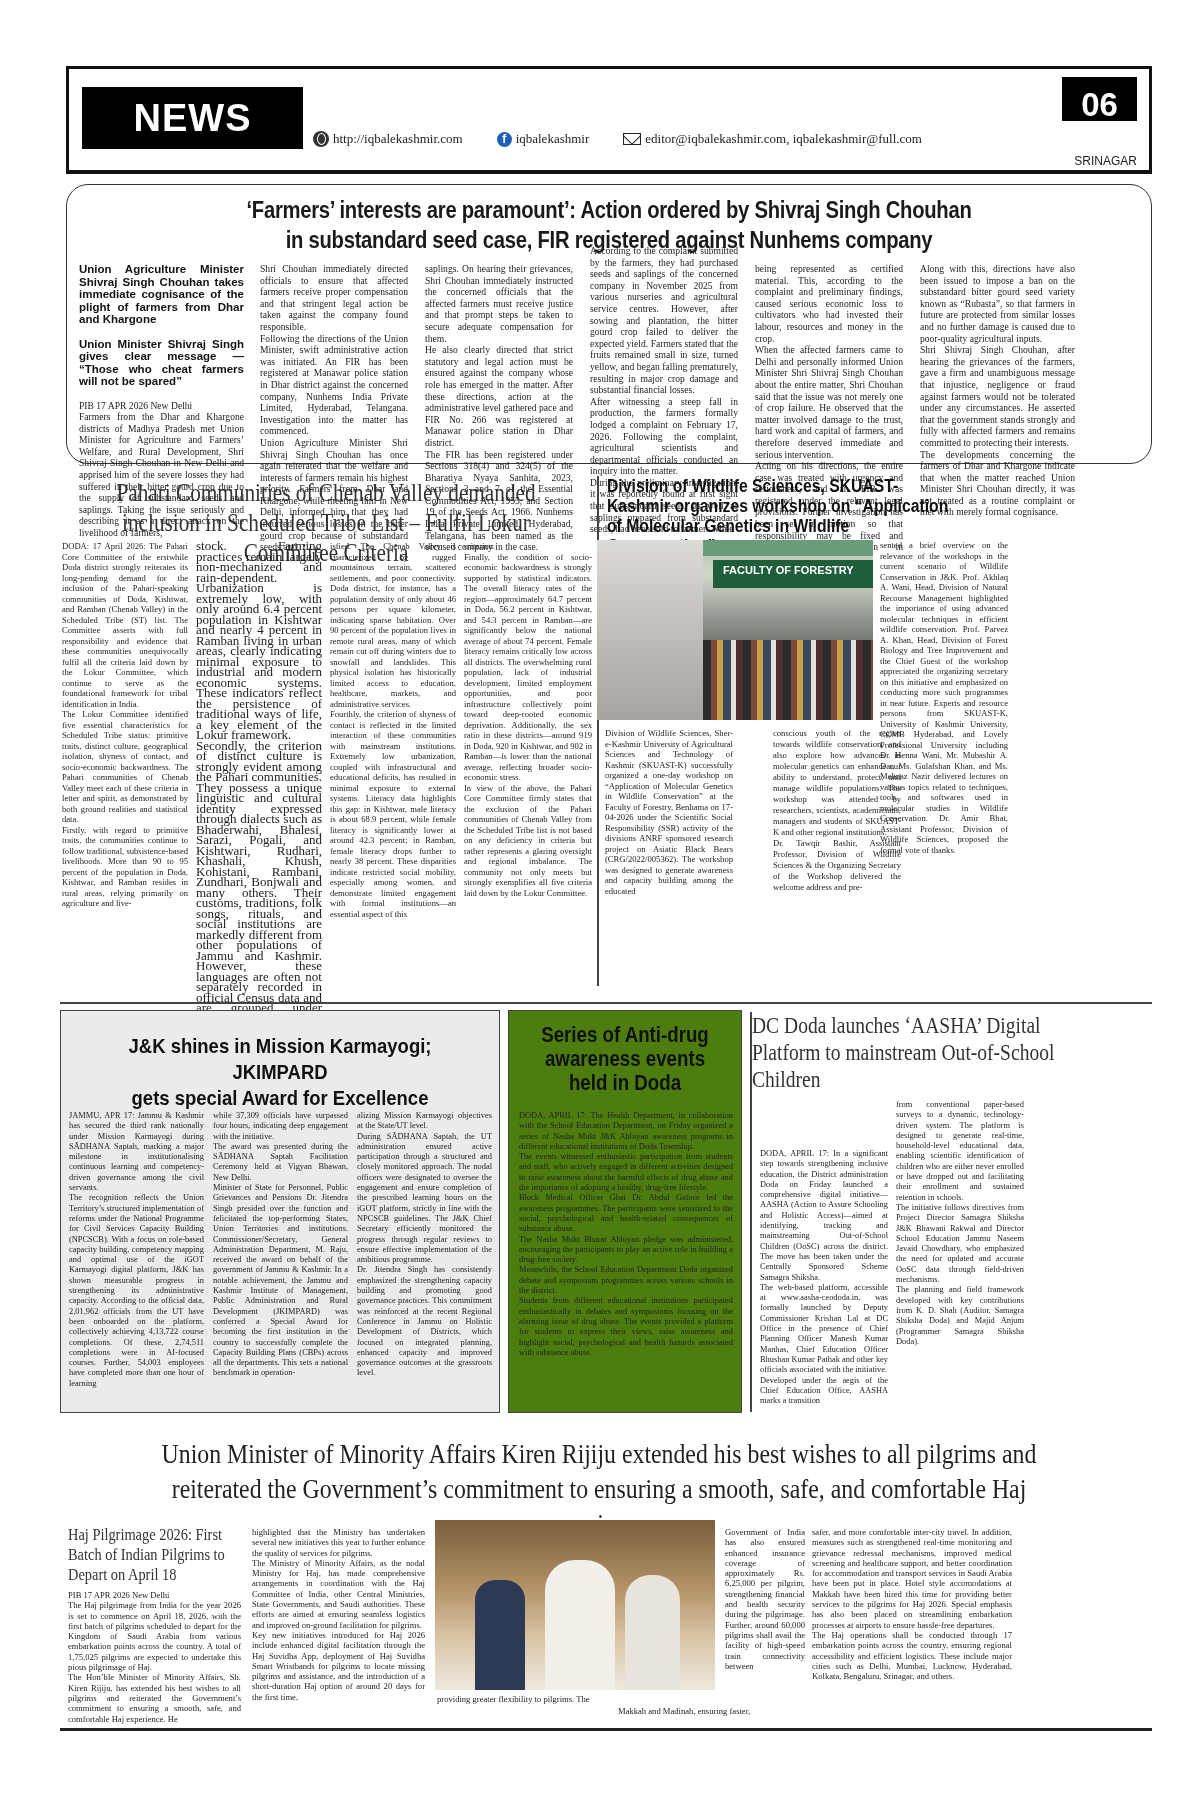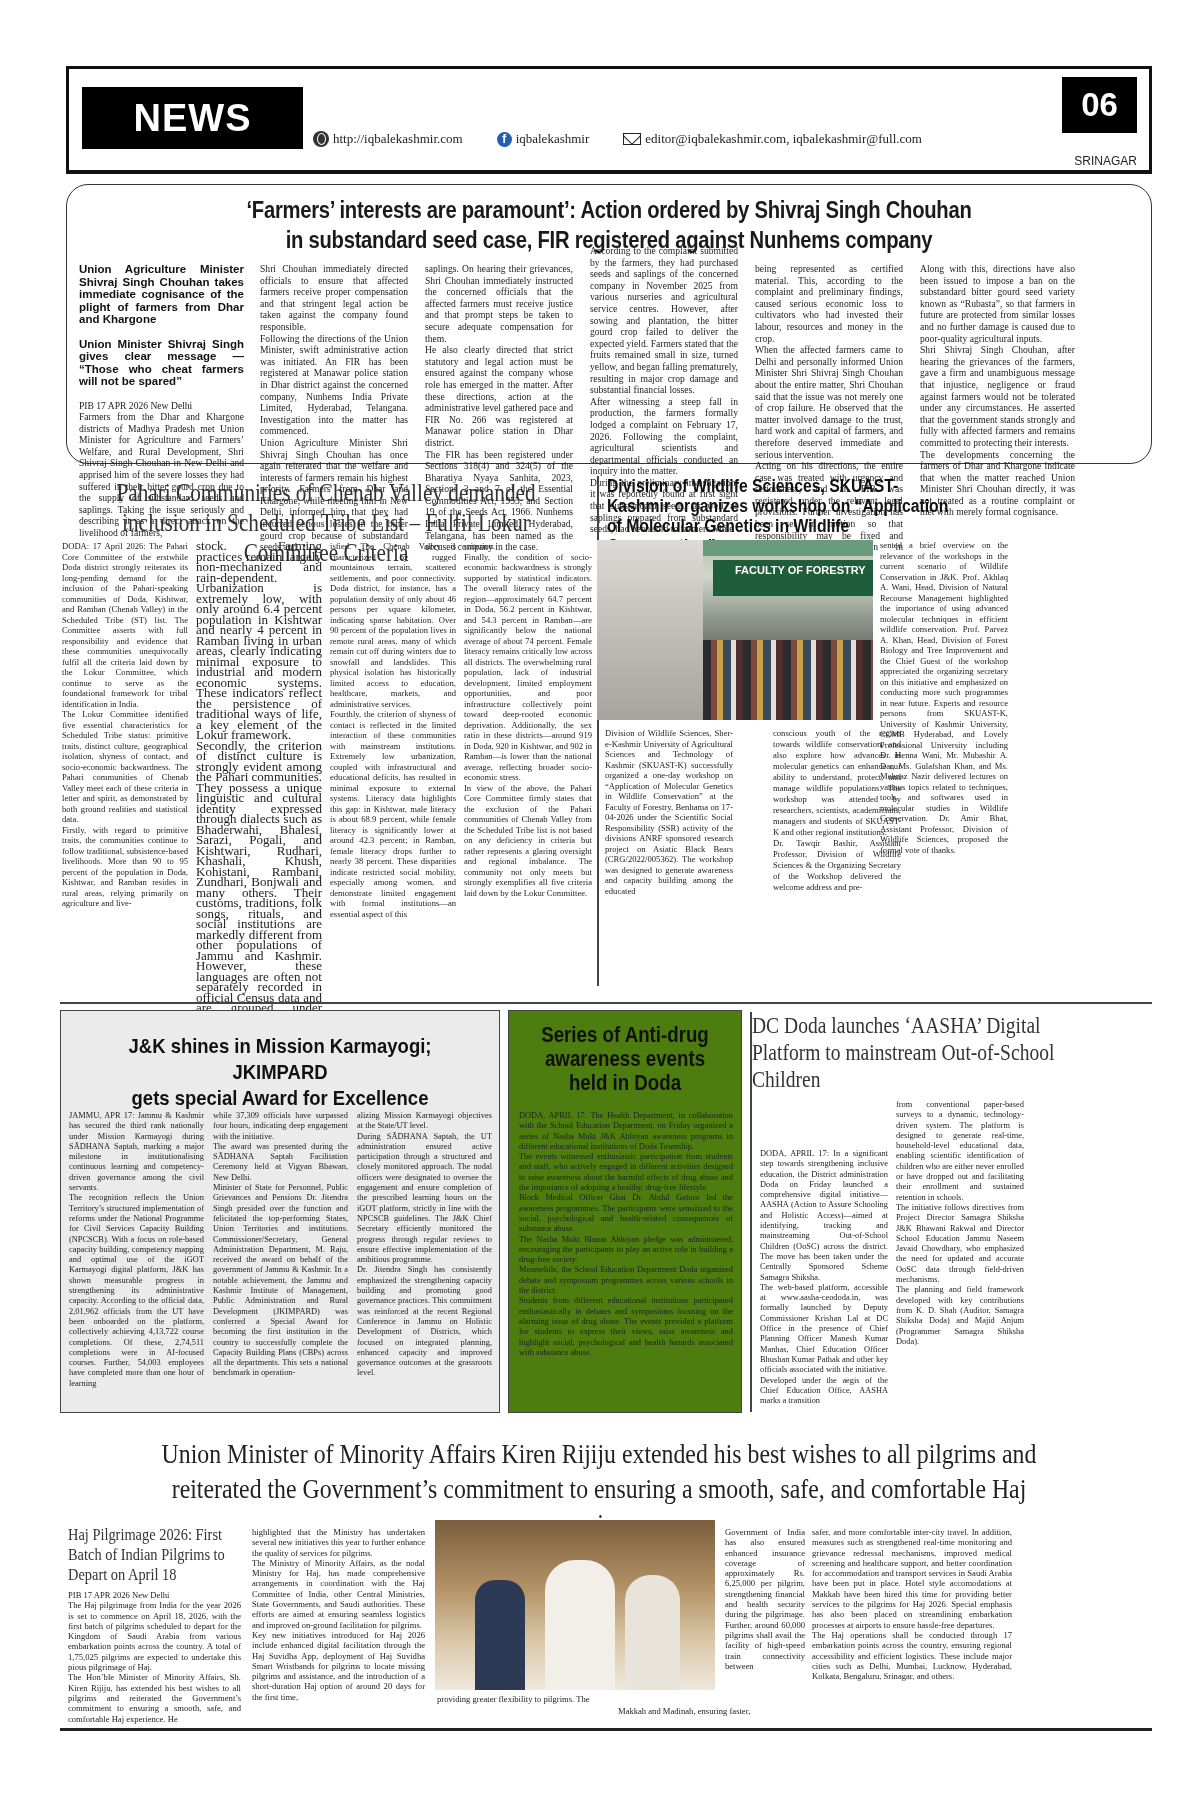--- a/index.html
+++ b/index.html
@@ -14,21 +14,21 @@
   .contacts span.item { display: flex; align-items: center; gap: 4px; }
   .icon-globe { width: 16px; height: 16px; border-radius: 50%; background: #333; display: inline-block; position: relative; }
   .icon-globe::after { content: ""; position: absolute; left: 4px; top: 2px; width: 7px; height: 10px; border-radius: 50%; border: 1.5px solid #fff; }
   .icon-fb { width: 15px; height: 15px; border-radius: 50%; background: #1f5fb4; color: #fff; font-family: "Liberation Sans", sans-serif; font-weight: 700; font-size: 12px; display: inline-flex; align-items: center; justify-content: center; }
   .icon-mail { width: 18px; height: 12px; border: 1.5px solid #222; display: inline-block; position: relative; overflow: hidden; }
   .icon-mail::before { content: ""; position: absolute; left: 1px; top: -6px; width: 12px; height: 12px; border: 1.5px solid #222; transform: rotate(45deg); }
   .brand { position: absolute; right: 110px; top: 8px; text-align: right; }
   .brand-name { font-family: "Liberation Sans", sans-serif; font-size: 25px; letter-spacing: 0.5px; color: #222; transform: scaleX(0.85); transform-origin: right; }
   .brand-day { font-family: "Liberation Sans", sans-serif; font-weight: 700; font-size: 17px; color: #222; border-bottom: 1px solid #555; padding-bottom: 1px; }
   .brand-date { font-family: "Liberation Sans", sans-serif; font-size: 11px; color: #222; margin-top: 3px; text-align: center; }
-  .page-num { position: absolute; right: 12px; top: 8px; width: 75px; height: 56px; background: #000; color: #fff; font-family: "Liberation Sans", sans-serif; font-weight: 700; font-size: 33px; text-align: center; line-height: 56px; }
+  .page-num { position: absolute; right: 12px; top: 8px; width: 75px; height: 44px; background: #000; color: #fff; font-family: "Liberation Sans", sans-serif; font-weight: 700; font-size: 33px; text-align: center; line-height: 56px; }
   .city { position: absolute; right: 12px; bottom: 2px; font-family: "Liberation Sans", sans-serif; font-size: 12px; color: #222; }
 
   
   .lead { position: absolute; left: 66px; top: 184px; width: 1086px; height: 280px; border: 1.5px solid #333; border-radius: 22px; }
   .lead h1 { font-family: "Liberation Sans", sans-serif; font-weight: 700; font-size: 23px; text-align: center; line-height: 30px; margin-top: 10px; letter-spacing: -0.3px; transform: scaleX(0.88); }
   .col { position: absolute; font-size: 9.6px; line-height: 11.6px; text-align: justify; color: #222; font-family: "Liberation Serif", serif; }
   .col p { margin-bottom: 0; }
   .sub { font-family: "Liberation Sans", sans-serif; font-weight: 700; font-size: 11.5px; line-height: 12.5px; color: #111; margin-bottom: 12px; }
 
   
@@ -122,21 +122,21 @@
       <p style="white-space:pre-line">criterion.
 Finally, the condition of socio-economic backwardness is strongly supported by statistical indicators. The overall literacy rates of the region—approximately 64.7 percent in Doda, 56.2 percent in Kishtwar, and 54.3 percent in Ramban—are significantly below the national average of about 74 percent. Female literacy remains critically low across all districts. The overwhelming rural population, lack of industrial development, limited employment opportunities, and poor infrastructure collectively point toward deep-rooted economic deprivation. Additionally, the sex ratio in these districts—around 919 in Doda, 920 in Kishtwar, and 902 in Ramban—is lower than the national average, reflecting broader socio-economic stress.
 In view of the above, the Pahari Core Committee firmly states that the exclusion of the Pahari communities of Chenab Valley from the Scheduled Tribe list is not based on any deficiency in criteria but rather represents a glaring oversight and regional imbalance. The community not only meets but strongly exemplifies all five criteria laid down by the Lokur Committee.</p>
     </div>
 
   <div class="rule" style="left:597px; top:476px; width:1.5px; height:510px;"></div>
 
   <div class="sans-head" style="position:absolute; left:607px; top:476px; width:380px; font-size:17.5px; line-height:20px; transform:scaleX(0.9); transform-origin:left;">Division of Wildlife Sciences, SKUAST-Kashmir organizes workshop on “Application of Molecular Genetics in Wildlife Conservation”</div>
   <div class="photo" style="left:703px; top:540px; width:170px; height:180px; background:linear-gradient(180deg,#b7c2b3 0%,#cfd7c8 20%,#8d938b 45%,#5b5a57 70%,#403d3c 100%);">
     <div style="position:absolute; left:0; top:0; width:170px; height:16px; background:#6a9b7a;"></div>
-    <div style="position:absolute; left:10px; top:20px; width:160px; height:36px; background:#1f5e3a; color:#fff; font-family:'Liberation Sans',sans-serif; font-weight:700; font-size:11px; line-height:20px; padding-left:22px;">
+    <div style="position:absolute; left:10px; top:20px; width:160px; height:28px; background:#1f5e3a; color:#fff; font-family:'Liberation Sans',sans-serif; font-weight:700; font-size:11px; line-height:20px; padding-left:10px;">
       <span>FACULTY OF FORESTRY</span>
     </div>
     <div style="position:absolute; left:0; top:100px; width:170px; height:80px; background:repeating-linear-gradient(90deg,#2b2a2d 0 8px,#7c4b3c 8px 14px,#c9a14a 14px 20px,#3b4a5a 20px 28px,#e3e0d9 28px 33px,#4d2f2f 33px 40px);"></div>
   </div>
   <div class="photo" style="left:597px; top:540px; width:106px; height:180px; background:linear-gradient(180deg,#dcdad6,#a7a39e);"></div>
   <div class="col" style="left:605px; top:728px; width:128px; font-size:8.6px; line-height:10.5px;">
       <p style="white-space:pre-line">Division of Wildlife Sciences, Sher-e-Kashmir University of Agricultural Sciences and Technology of Kashmir (SKUAST-K) successfully organized a one-day workshop on “Application of Molecular Genetics in Wildlife Conservation” at the Faculty of Forestry, Benhama on 17-04-2026 under the Scientific Social Responsibility (SSR) activity of the divisions ANRF sponsored research project on Asiatic Black Bears (CRG/2022/005362). The workshop was designed to generate awareness and capacity building among the educated</p>
     </div>
   <div class="col" style="left:741px; top:728px; width:128px; font-size:8.6px; line-height:11px;margin-left:32px;">
       <p style="white-space:pre-line">conscious youth of the region towards wildlife conservation, and also explore how advances in molecular genetics can enhance our ability to understand, protect, and manage wildlife populations. The workshop was attended by researchers, scientists, academicians, managers and students of SKUAST-K and other regional institutions.

